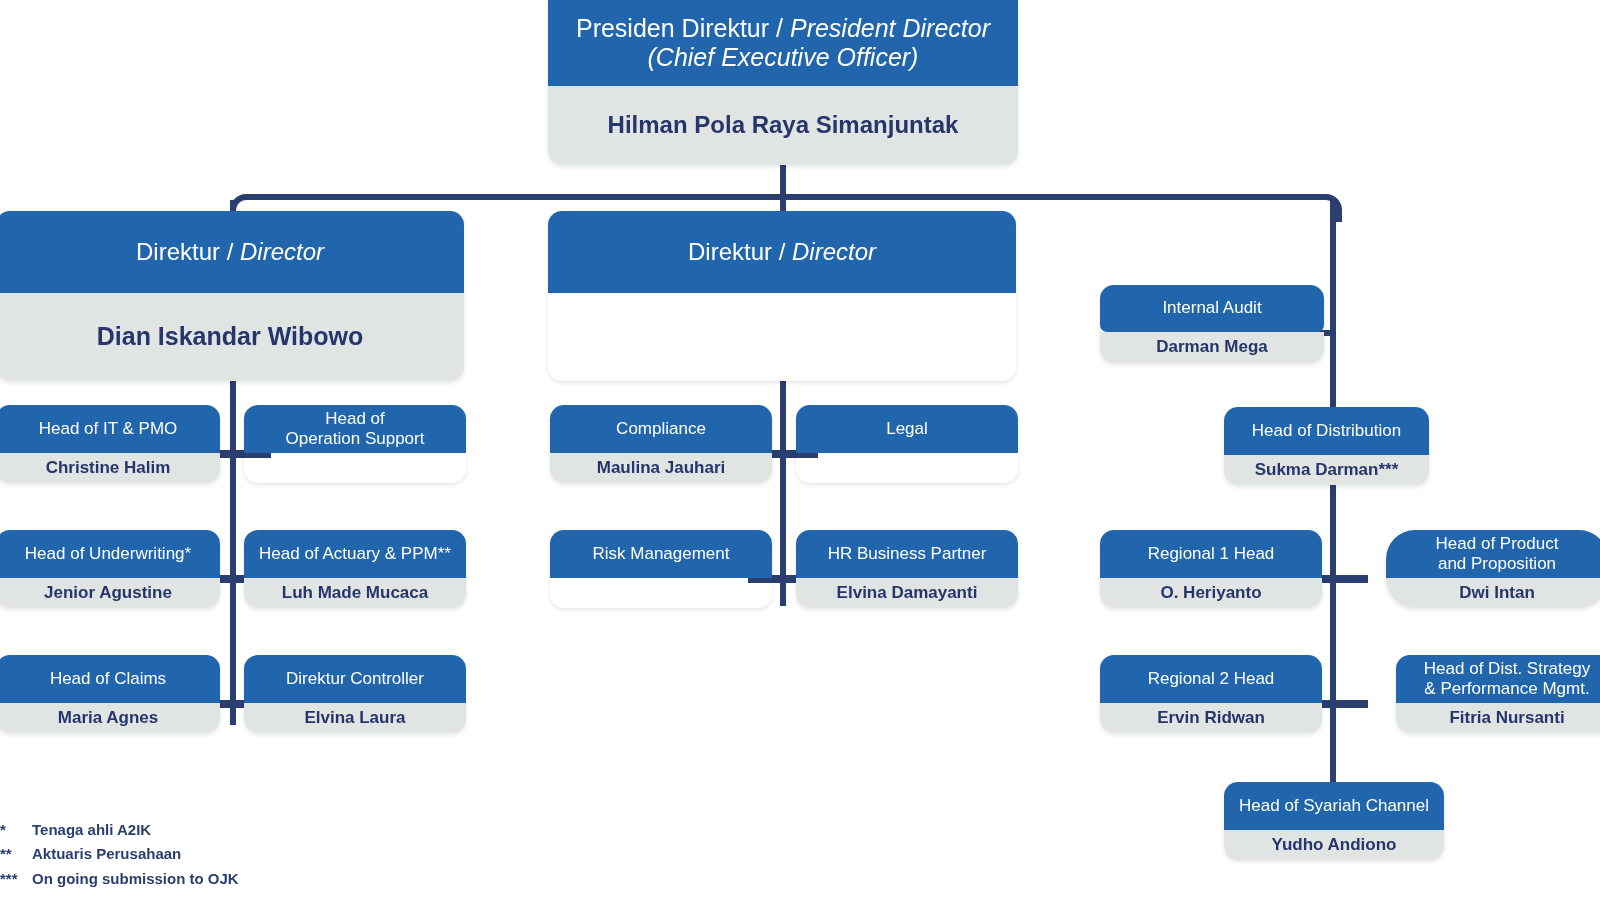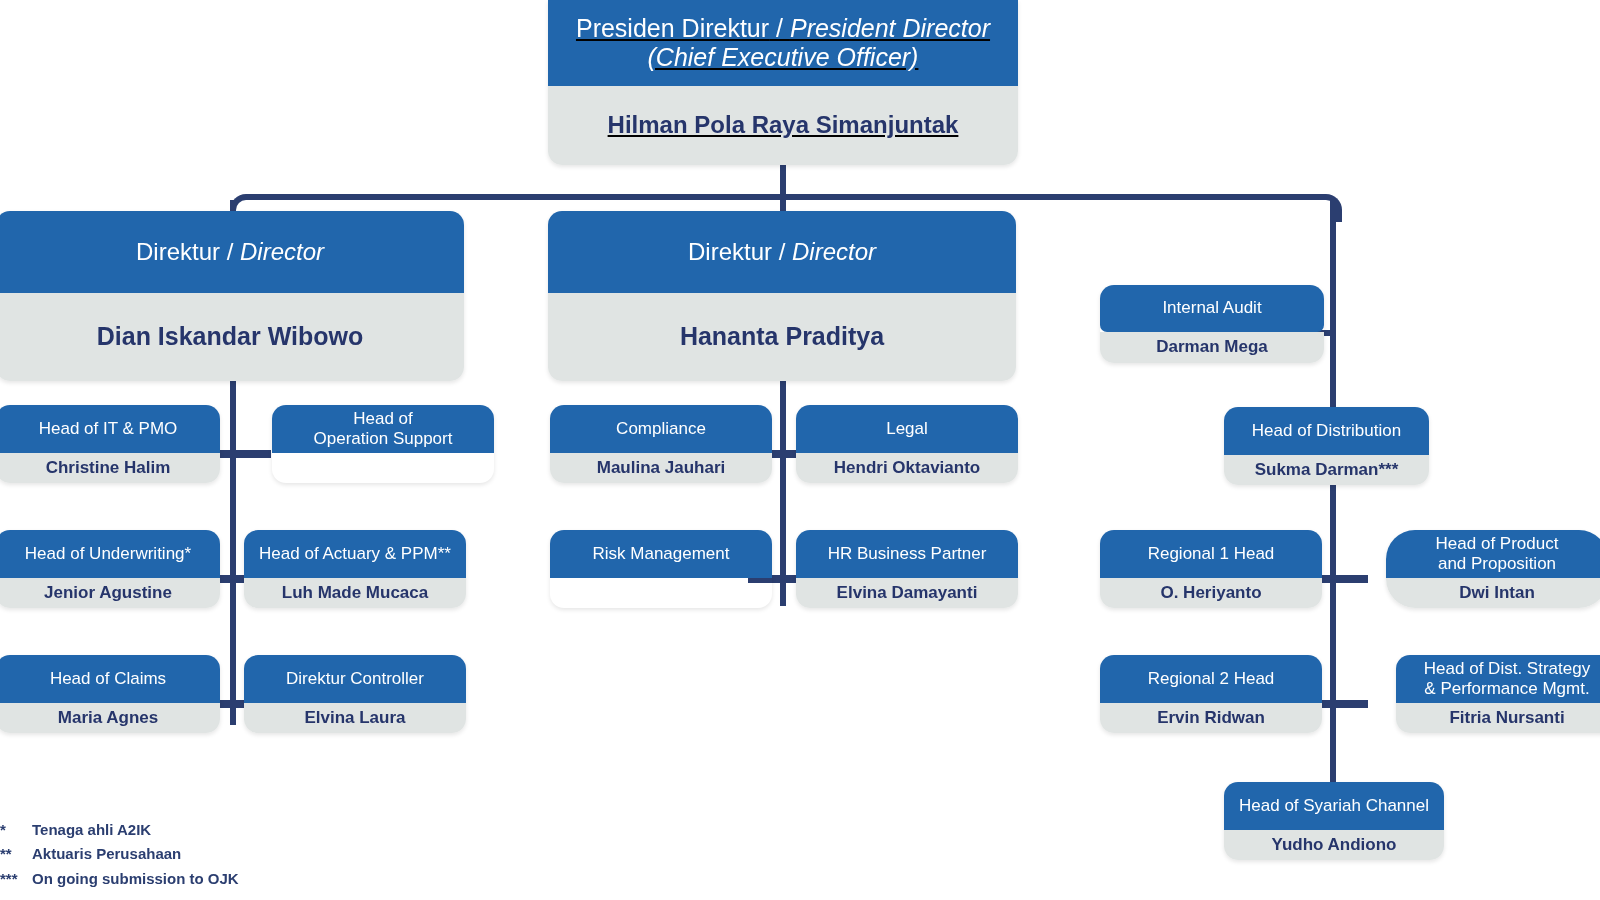--- a/index.html
+++ b/index.html
@@ -66,40 +66,40 @@
     display: flex;
     align-items: center;
     justify-content: center;
     text-align: center;
     line-height: 1.18;
     padding: 0 4px;
     box-sizing: border-box;
   }
 
   
-  #node-president { left: 548px; top: 0px; width: 470px; height: 165px; border-top-left-radius: 0; border-top-right-radius: 0; text-decoration: underline;}
+  #node-president { left: 548px; top: 0px; width: 470px; height: 165px; border-top-left-radius: 0; border-top-right-radius: 0;}
   #node-president .title { height: 86px; font-size: 25px; }
   #node-president .title i { font-style: italic; }
   #node-president .name  { height: 79px; font-size: 24px; }
 
   
   .node-director { width: 468px; height: 170px; }
   .node-director .title { height: 82px; font-size: 24px; }
   .node-director .name  { height: 88px; font-size: 25px; }
   #node-dir-left  { left: -4px; top: 211px; }
   #node-dir-right { left: 548px; top: 211px; }
 
   
   .node-sm { height: 78px; }
   .node-sm .title { height: 48px; font-size: 17px; }
   .node-sm .name  { height: 30px; font-size: 17px; }
 
   
   #node-it        { left: -4px;  top: 405px; width: 224px; }
-  #node-ops       { left: 244px; top: 405px; width: 222px; margin-left: 28px; }
+  #node-ops       { left: 244px; top: 405px; width: 222px; }
   #node-uw        { left: -4px;  top: 530px; width: 224px; }
   #node-act       { left: 244px; top: 530px; width: 222px; }
   #node-claims    { left: -4px;  top: 655px; width: 224px; }
   #node-fin       { left: 244px; top: 655px; width: 222px; }
 
   
   #node-compliance { left: 550px; top: 405px; width: 222px; }
   #node-legal      { left: 796px; top: 405px; width: 222px; }
   #node-risk       { left: 550px; top: 530px; width: 222px; }
   #node-hr         { left: 796px; top: 530px; width: 222px; }
@@ -178,21 +178,20 @@
     </div>
     <div class="name">Dian Iskandar Wibowo</div>
   </div>
 
   <div class="node node-director" id="node-dir-right">
     <div class="title">
       <span>
         <span>Direktur</span><span> / </span><i>Director</i>
       </span>
     </div>
-    <div class="name">Hananta Praditya</div>
   </div>
 
   <div class="node node-sm" id="node-it">
     <div class="title">Head of IT &amp; PMO</div>
     <div class="name">Christine Halim</div>
   </div>
   <div class="node node-sm" id="node-ops">
     <div class="title">Head of<br>Operation Support</div>
   </div>
   <div class="node node-sm" id="node-uw">
@@ -211,21 +210,20 @@
     <div class="title">Direktur Controller</div>
     <div class="name">Elvina Laura</div>
   </div>
 
   <div class="node node-sm" id="node-compliance">
     <div class="title">Compliance</div>
     <div class="name">Maulina Jauhari</div>
   </div>
   <div class="node node-sm" id="node-legal">
     <div class="title">Legal</div>
-    <div class="name">Hendri Oktavianto</div>
   </div>
   <div class="node node-sm" id="node-risk">
     <div class="title">Risk Management</div>
   </div>
   <div class="node node-sm" id="node-hr">
     <div class="title">HR Business Partner</div>
     <div class="name">Elvina Damayanti</div>
   </div>
 
   <div class="node" id="node-audit">

